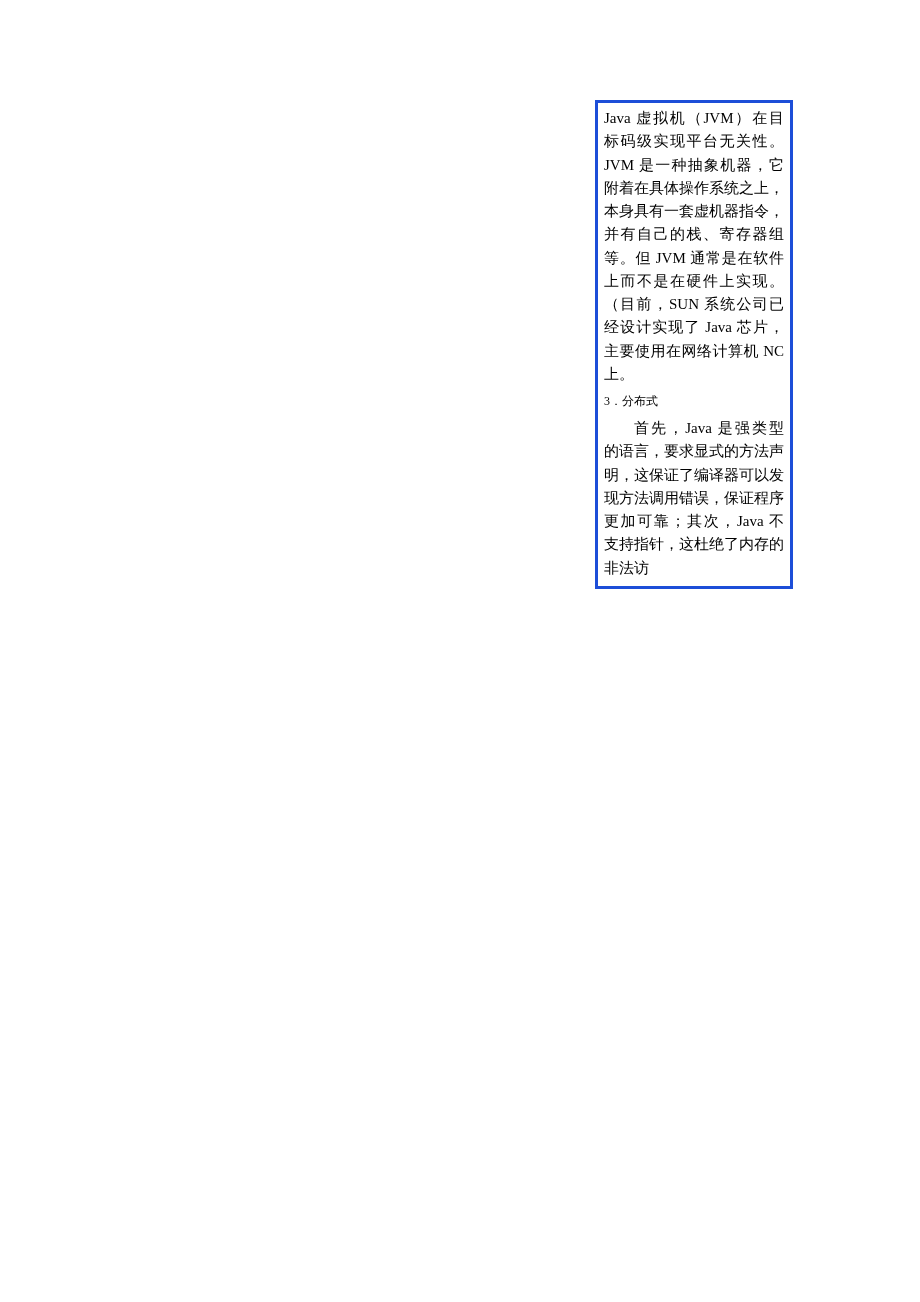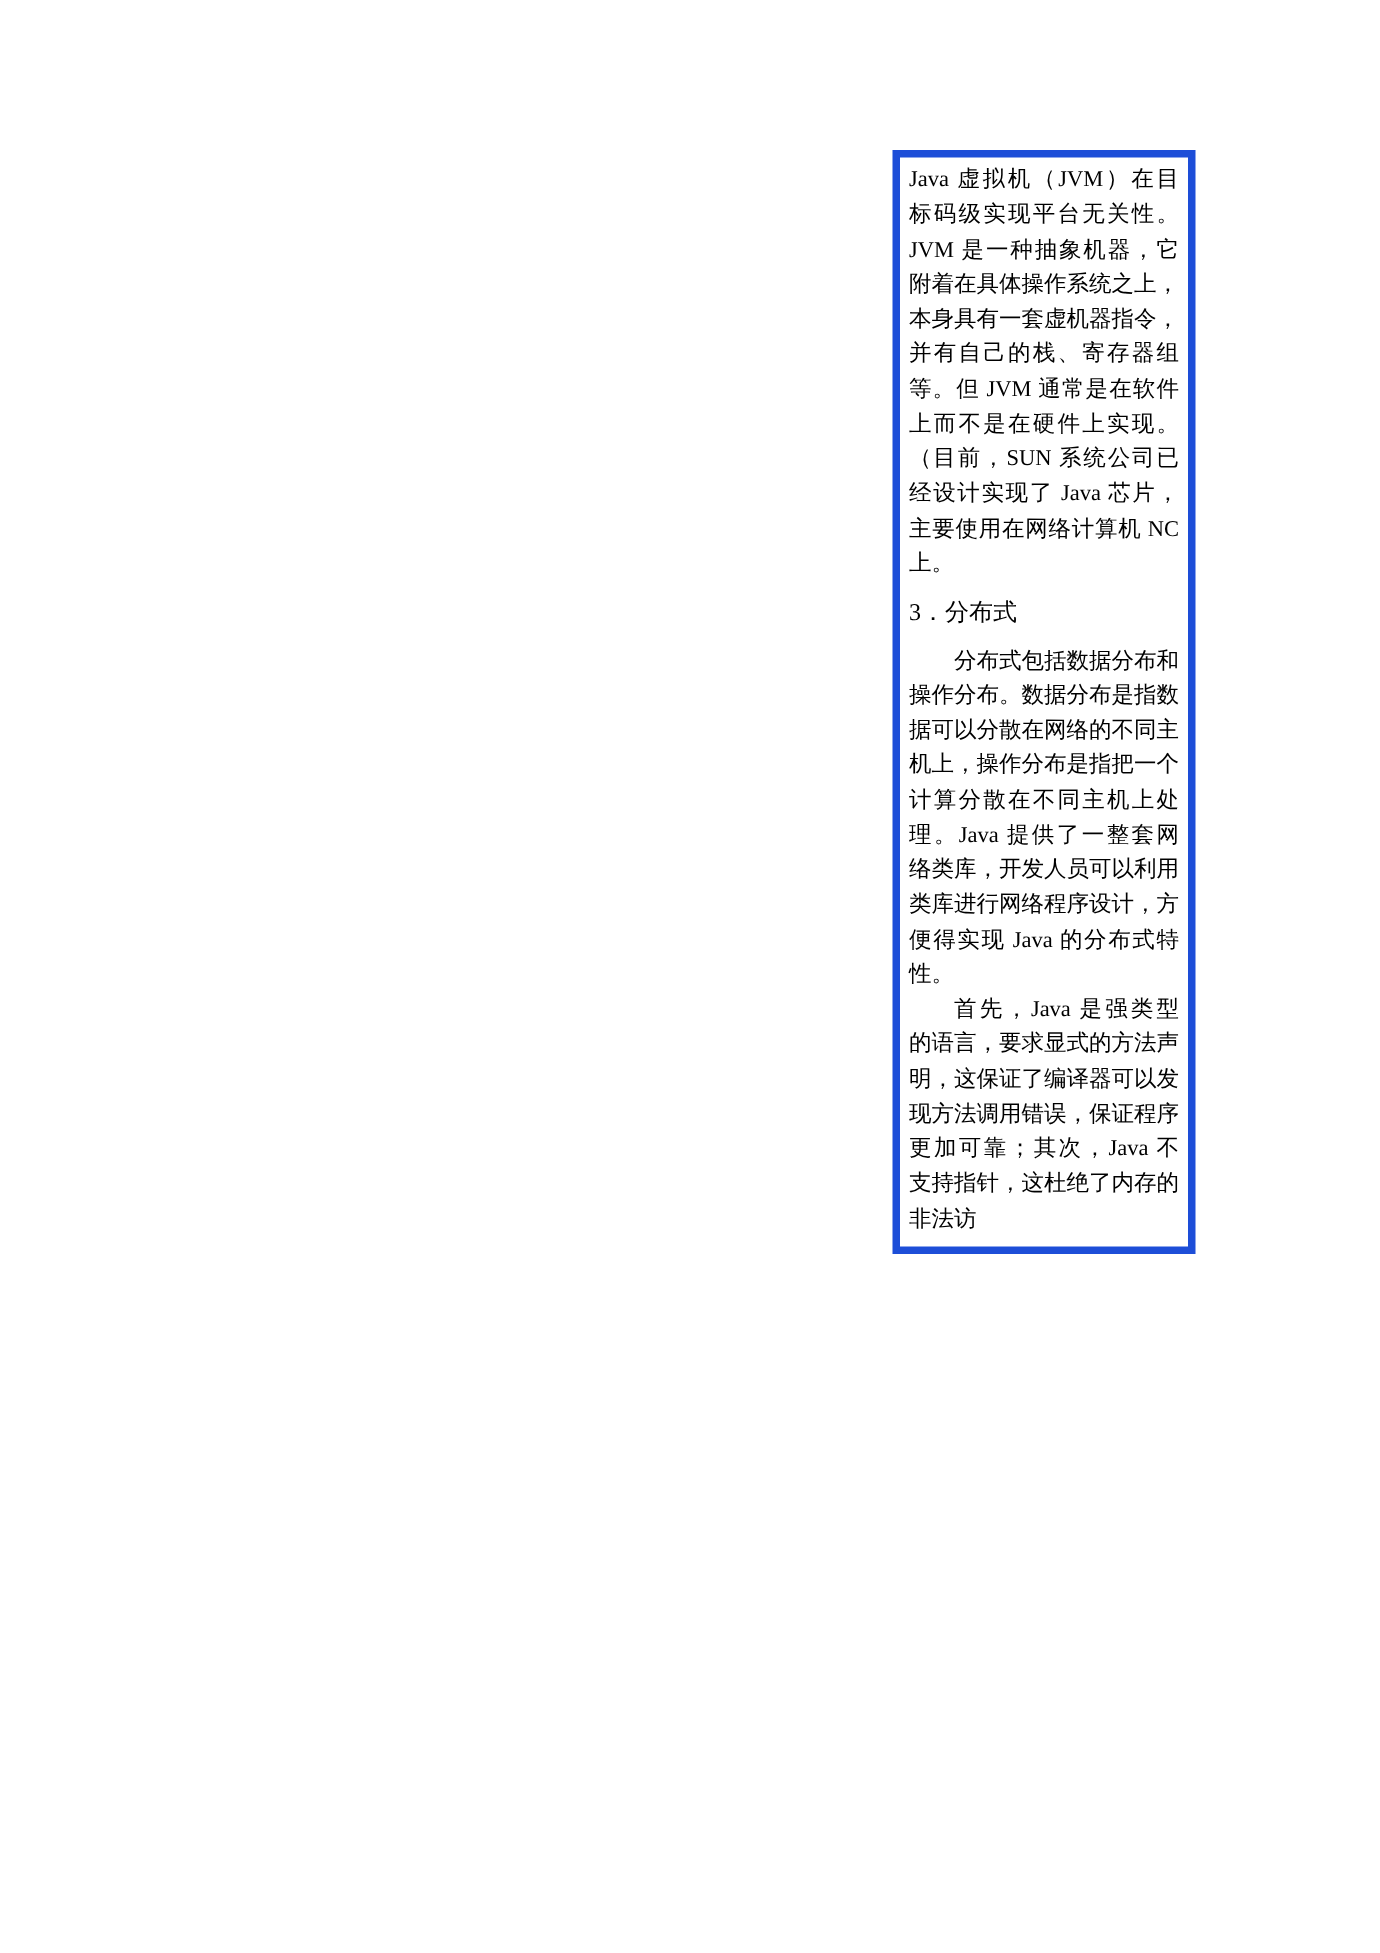--- a/index.html
+++ b/index.html
@@ -9,42 +9,41 @@
     font-family: "SimSun", "宋体", serif;
     width: 920px;
     height: 1302px;
     position: relative;
   }
   .text-column {
     position: absolute;
     left: 595px;
     top: 100px;
     width: 180px;
-    border: 5px solid #1d4ed8;
+    border: 3px solid #1d4ed8;
     padding: 4px 6px 6px 6px;
     box-sizing: content-box;
     font-size: 15px;
     line-height: 1.55;
     color: #000;
   }
   .para {
     text-align: justify;
     text-justify: inter-ideograph;
     margin: 0;
   }
   .para-indent {
     text-indent: 2em;
   }
   .heading {
-    font-size: 16px;
+    font-size: 12px;
     line-height: 2.6;
     margin: 0;
   }
 </style>
 </head>
 <body>
 
 <div class="text-column">
   <p class="para">Java 虚拟机（JVM）在目标码级实现平台无关性。JVM 是一种抽象机器，它附着在具体操作系统之上，本身具有一套虚机器指令，并有自己的栈、寄存器组等。但 JVM 通常是在软件上而不是在硬件上实现。（目前，SUN 系统公司已经设计实现了 Java 芯片，主要使用在网络计算机 NC 上。</p>
   <p class="heading">3．分布式</p>
-  <p class="para para-indent">分布式包括数据分布和操作分布。数据分布是指数据可以分散在网络的不同主机上，操作分布是指把一个计算分散在不同主机上处理。Java 提供了一整套网络类库，开发人员可以利用类库进行网络程序设计，方便得实现 Java 的分布式特性。</p>
   <p class="para para-indent">首先，Java 是强类型的语言，要求显式的方法声明，这保证了编译器可以发现方法调用错误，保证程序更加可靠；其次，Java 不支持指针，这杜绝了内存的非法访</p>
 </div>
 
 </body></html>

